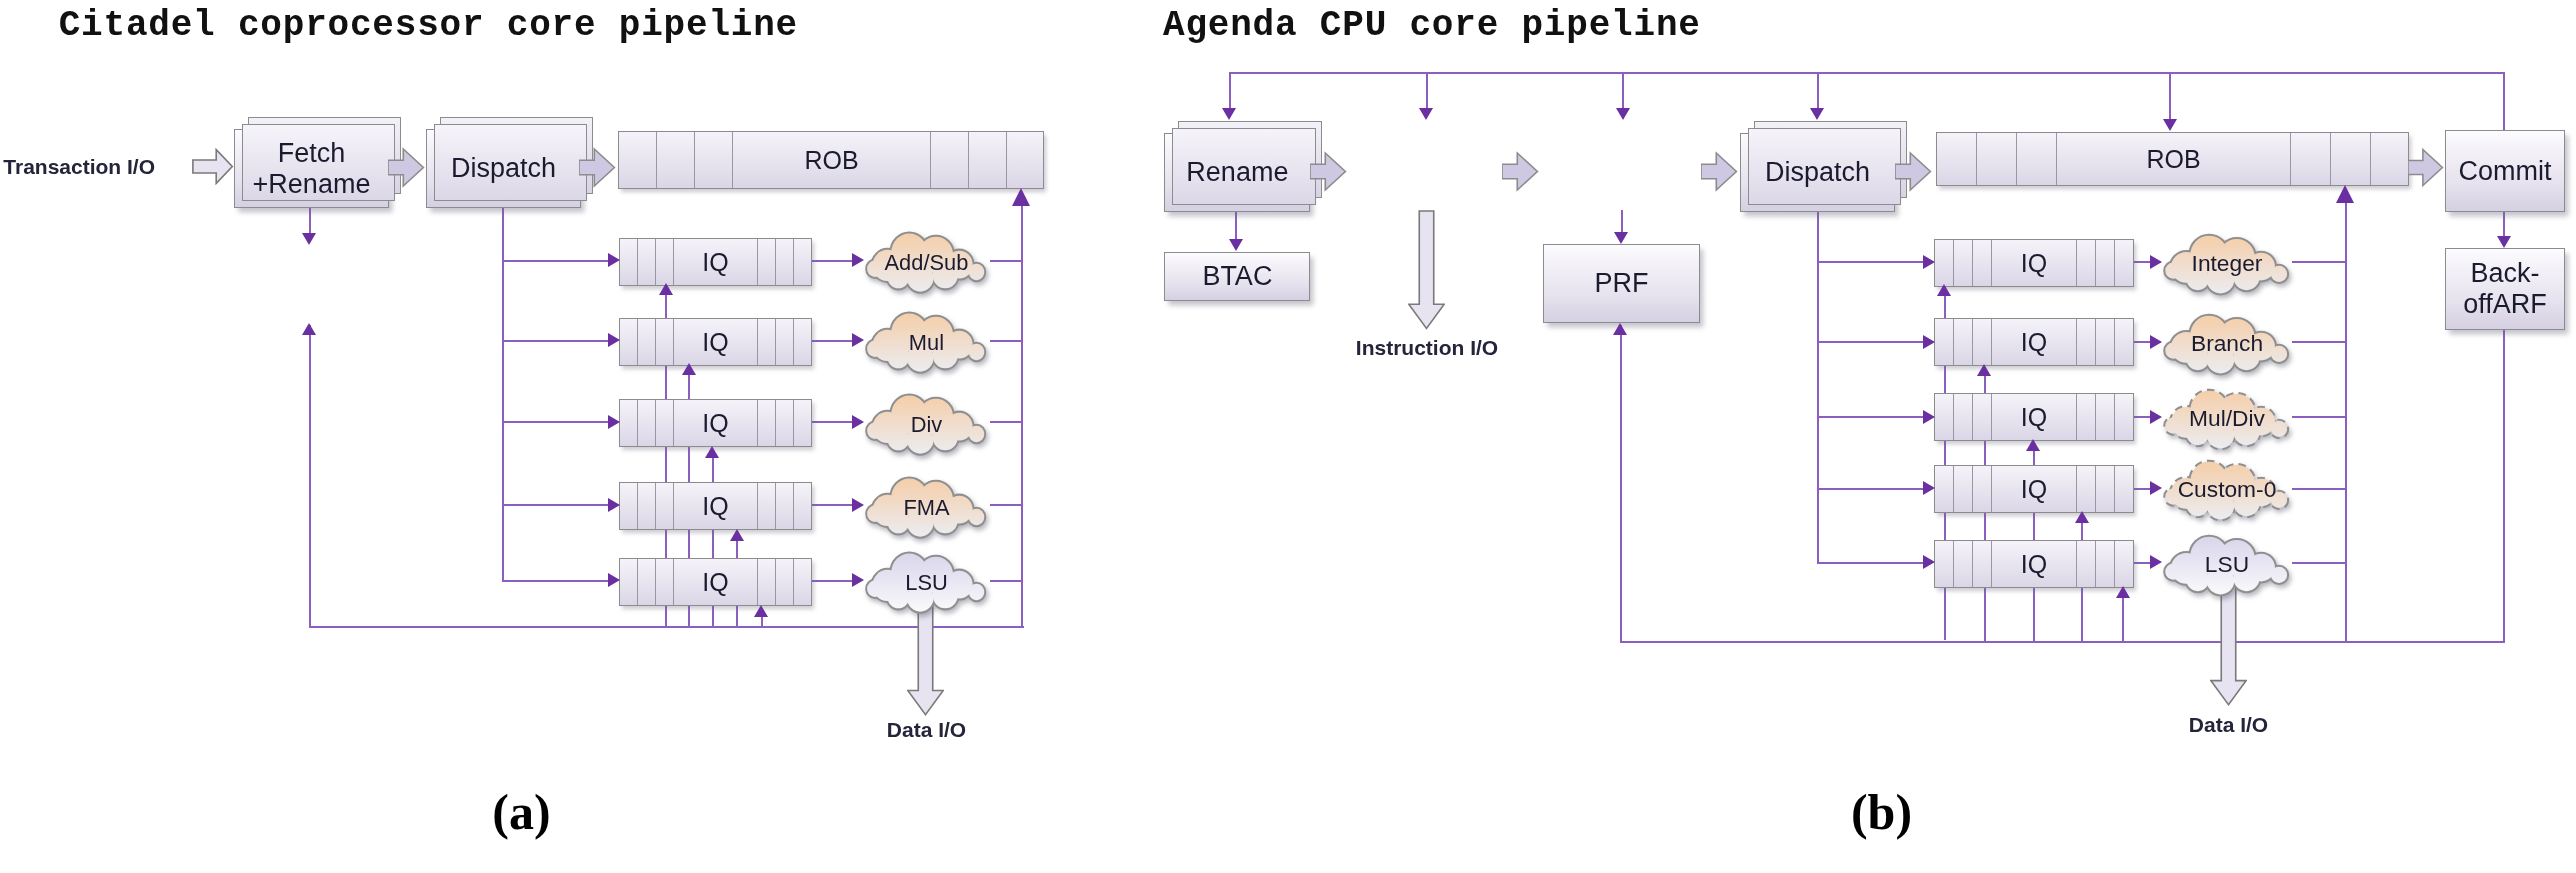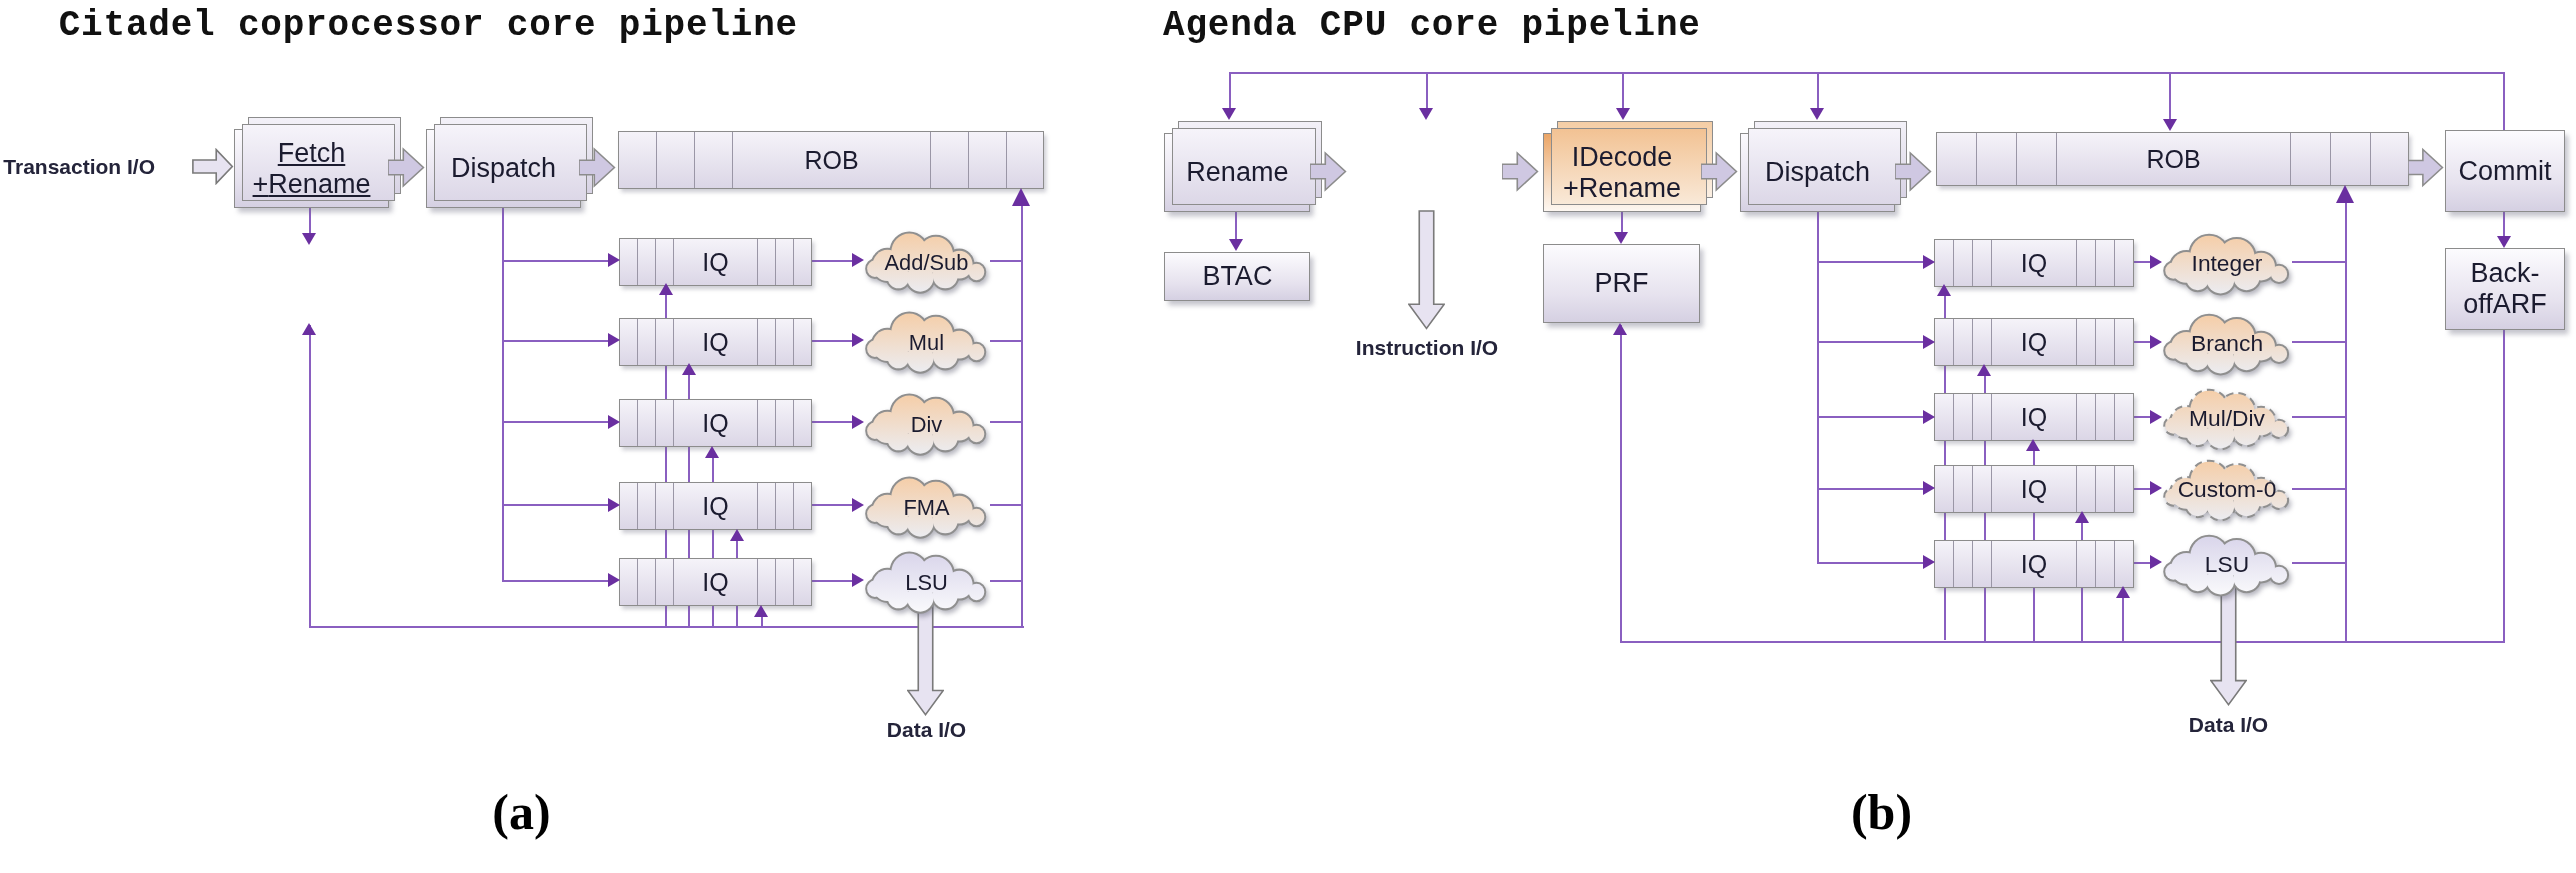--- a/index.html
+++ b/index.html
@@ -63,21 +63,21 @@
 </svg>
 
 <div class="abs" style="left:0;top:0;width:1140px;height:874px;">
   <div class="abs dtitle" style="left:14.7px;top:4.9px;margin-left:44px;">Citadel coprocessor core pipeline</div>
 
   <div class="abs iolabel" style="left:3.3px;top:155px;width:184px;">Transaction I/O</div>
   <svg class="fat" style="left:192px;top:148px;" width="42" height="37" viewBox="0 0 52 46">
     <polygon points="1,15 30,15 30,2 50,23 30,44 30,31 1,31" fill="#e7e3f1" stroke="#7a7a7a" stroke-width="2"></polygon>
     </svg>
 
-  <div class="stage stack l2" style="left:234px;top:129px;width:153px;height:77px;text-decoration:underline;">
+  <div class="stage stack l2" style="left:234px;top:129px;width:153px;height:77px;">
     <div><span>Fetch +</span><span>Rename</span></div>
   </div>
   <svg class="fat" style="left:388px;top:147px;" width="37" height="41" viewBox="0 0 46 50">
     <polygon points="0,16 19,16 19,2 44,25 19,48 19,34 0,34" fill="#cfc8e2" stroke="#8c8c8c" stroke-width="2"></polygon>
     </svg>
   <div class="stage stack" style="left:426px;top:129px;width:153px;height:77px;">
     <span>Dispatch</span>
   </div>
   <svg class="fat" style="left:579px;top:147px;" width="37" height="41" viewBox="0 0 46 50">
     <polygon points="0,16 19,16 19,2 44,25 19,48 19,34 0,34" fill="#cfc8e2" stroke="#8c8c8c" stroke-width="2"></polygon>
@@ -320,23 +320,20 @@
 
   <div class="stage stack" style="left:24.4px;top:133px;width:144px;height:77px;">
     <span>Rename</span>
     </div>
   <svg class="fat" style="left:170px;top:151px;" width="37" height="41" viewBox="0 0 46 50">
     <polygon points="0,16 19,16 19,2 44,25 19,48 19,34 0,34" fill="#cfc8e2" stroke="#8c8c8c" stroke-width="2"></polygon>
     </svg>
   <svg class="fat" style="left:362px;top:151px;" width="37" height="41" viewBox="0 0 46 50">
     <polygon points="0,16 19,16 19,2 44,25 19,48 19,34 0,34" fill="#cfc8e2" stroke="#8c8c8c" stroke-width="2"></polygon>
     </svg>
-  <div class="stage stack hl l2" style="left:403px;top:133px;width:156px;height:77px;">
-    <div><span>IDecode +</span><span>Rename</span></div>
-    </div>
   <svg class="fat" style="left:561px;top:151px;" width="37" height="41" viewBox="0 0 46 50">
     <polygon points="0,16 19,16 19,2 44,25 19,48 19,34 0,34" fill="#cfc8e2" stroke="#8c8c8c" stroke-width="2"></polygon>
     </svg>
   <div class="stage stack" style="left:600px;top:133px;width:153px;height:77px;">
     <span>Dispatch</span>
     </div>
   <svg class="fat" style="left:755px;top:151px;" width="37" height="41" viewBox="0 0 46 50">
     <polygon points="0,16 19,16 19,2 44,25 19,48 19,34 0,34" fill="#cfc8e2" stroke="#8c8c8c" stroke-width="2"></polygon>
     </svg>
 

